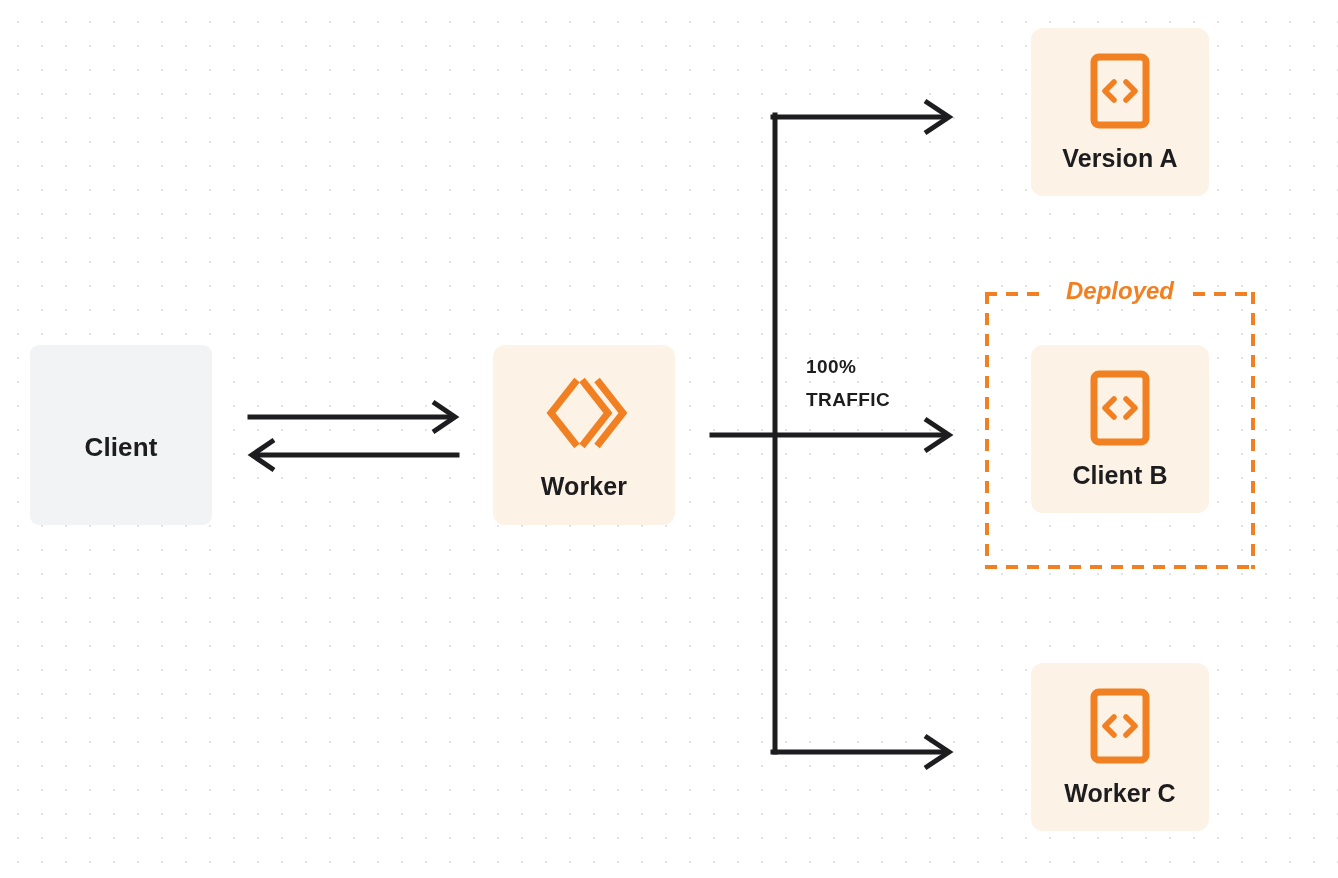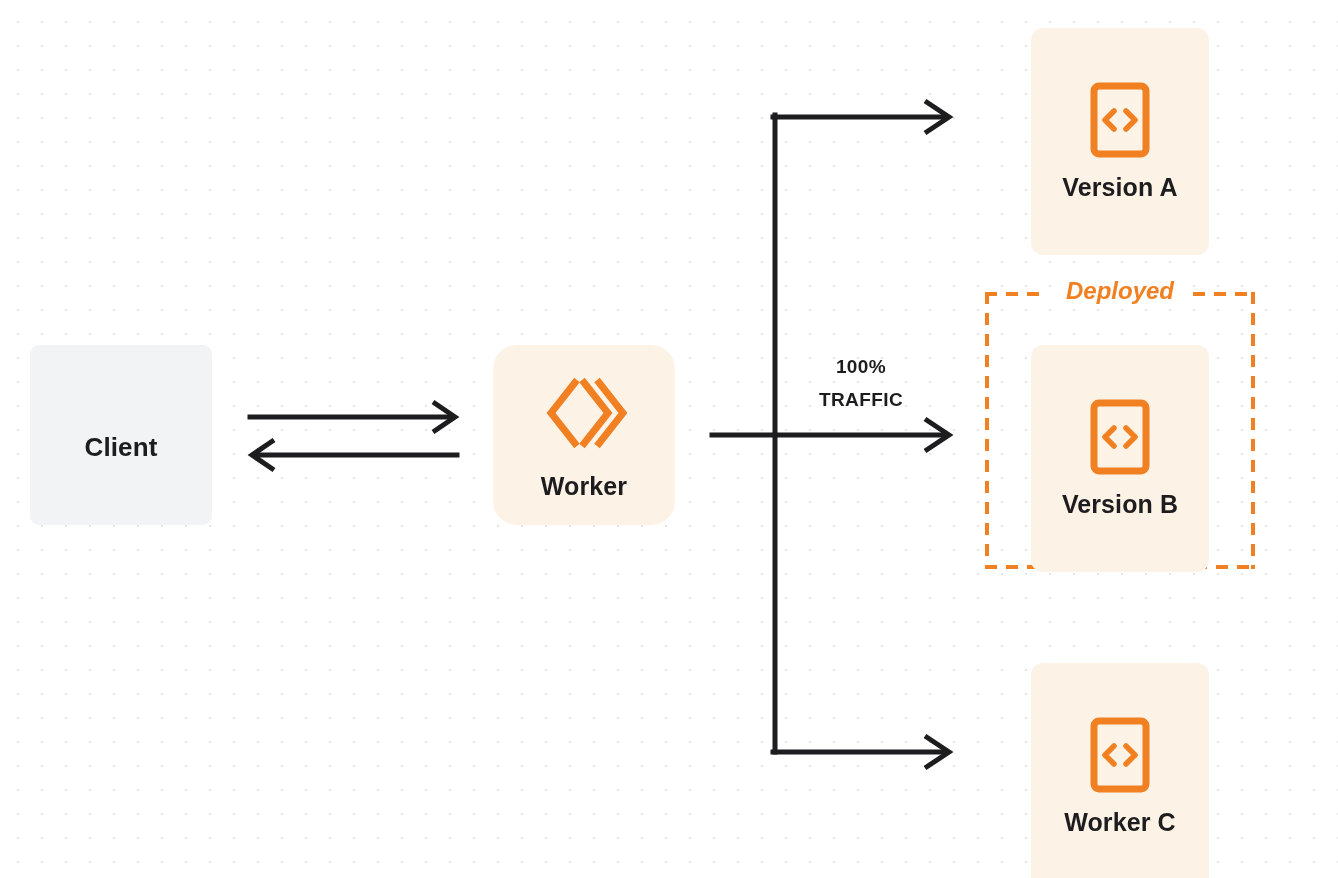--- a/index.html
+++ b/index.html
@@ -44,28 +44,28 @@
     border-radius: 9px;
   }
   .client-node .node-label { font-size: 26px; margin-top: 24px; }
 
   .worker-node {
     left: 493px;
     top: 345px;
     width: 182px;
     height: 180px;
     background: #fdf2e6;
-    border-radius: 24px;
+    border-radius: 12px;
     gap: 16px;
   }
   .worker-node .node-label { font-size: 25px; }
 
   .version-node {
     width: 178px;
-    height: 227px;
+    height: 168px;
     background: #fdf2e6;
     border-radius: 12px;
     gap: 14px;
   }
   .version-node .node-label { font-size: 25px; }
 
   .version-a { left: 1031px; top: 28px; }
   .version-b { left: 1031px; top: 345px; }
   .version-c { left: 1031px; top: 663px; }
 
@@ -108,21 +108,21 @@
     white-space: nowrap;
     font-style: italic;
   }
 
   
   .traffic-label {
     position: absolute;
     left: 806px;
     top: 350px;
     width: 110px;
-    text-align: center;
+    text-align: left;
     font-size: 19px;
     font-weight: bold;
     color: #1d1d1f;
     line-height: 1.75;
     letter-spacing: 0.4px;
   }
 
   
   .connectors {
     position: absolute;
@@ -214,21 +214,21 @@
   <div class="node version-node version-b">
     <span class="icon-wrap">
       <svg width="62" height="78" viewBox="0 0 62 78" xmlns="http://www.w3.org/2000/svg">
         <rect x="5" y="5" width="52" height="68" rx="5" ry="5" fill="none" stroke="#f08022" stroke-width="7"></rect>
         <g fill="none" stroke="#f08022" stroke-width="5.5" stroke-linecap="round" stroke-linejoin="round">
           <polyline points="25,30 16,39 25,48"></polyline>
           <polyline points="37,30 46,39 37,48"></polyline>
         </g>
       </svg>
     </span>
-    <span class="node-label">Version B</span>
+    <span class="node-label">Client B</span>
   </div>
 
   <div class="node version-node version-c">
     <span class="icon-wrap">
       <svg width="62" height="78" viewBox="0 0 62 78" xmlns="http://www.w3.org/2000/svg">
         <rect x="5" y="5" width="52" height="68" rx="5" ry="5" fill="none" stroke="#f08022" stroke-width="7"></rect>
         <g fill="none" stroke="#f08022" stroke-width="5.5" stroke-linecap="round" stroke-linejoin="round">
           <polyline points="25,30 16,39 25,48"></polyline>
           <polyline points="37,30 46,39 37,48"></polyline>
         </g>

